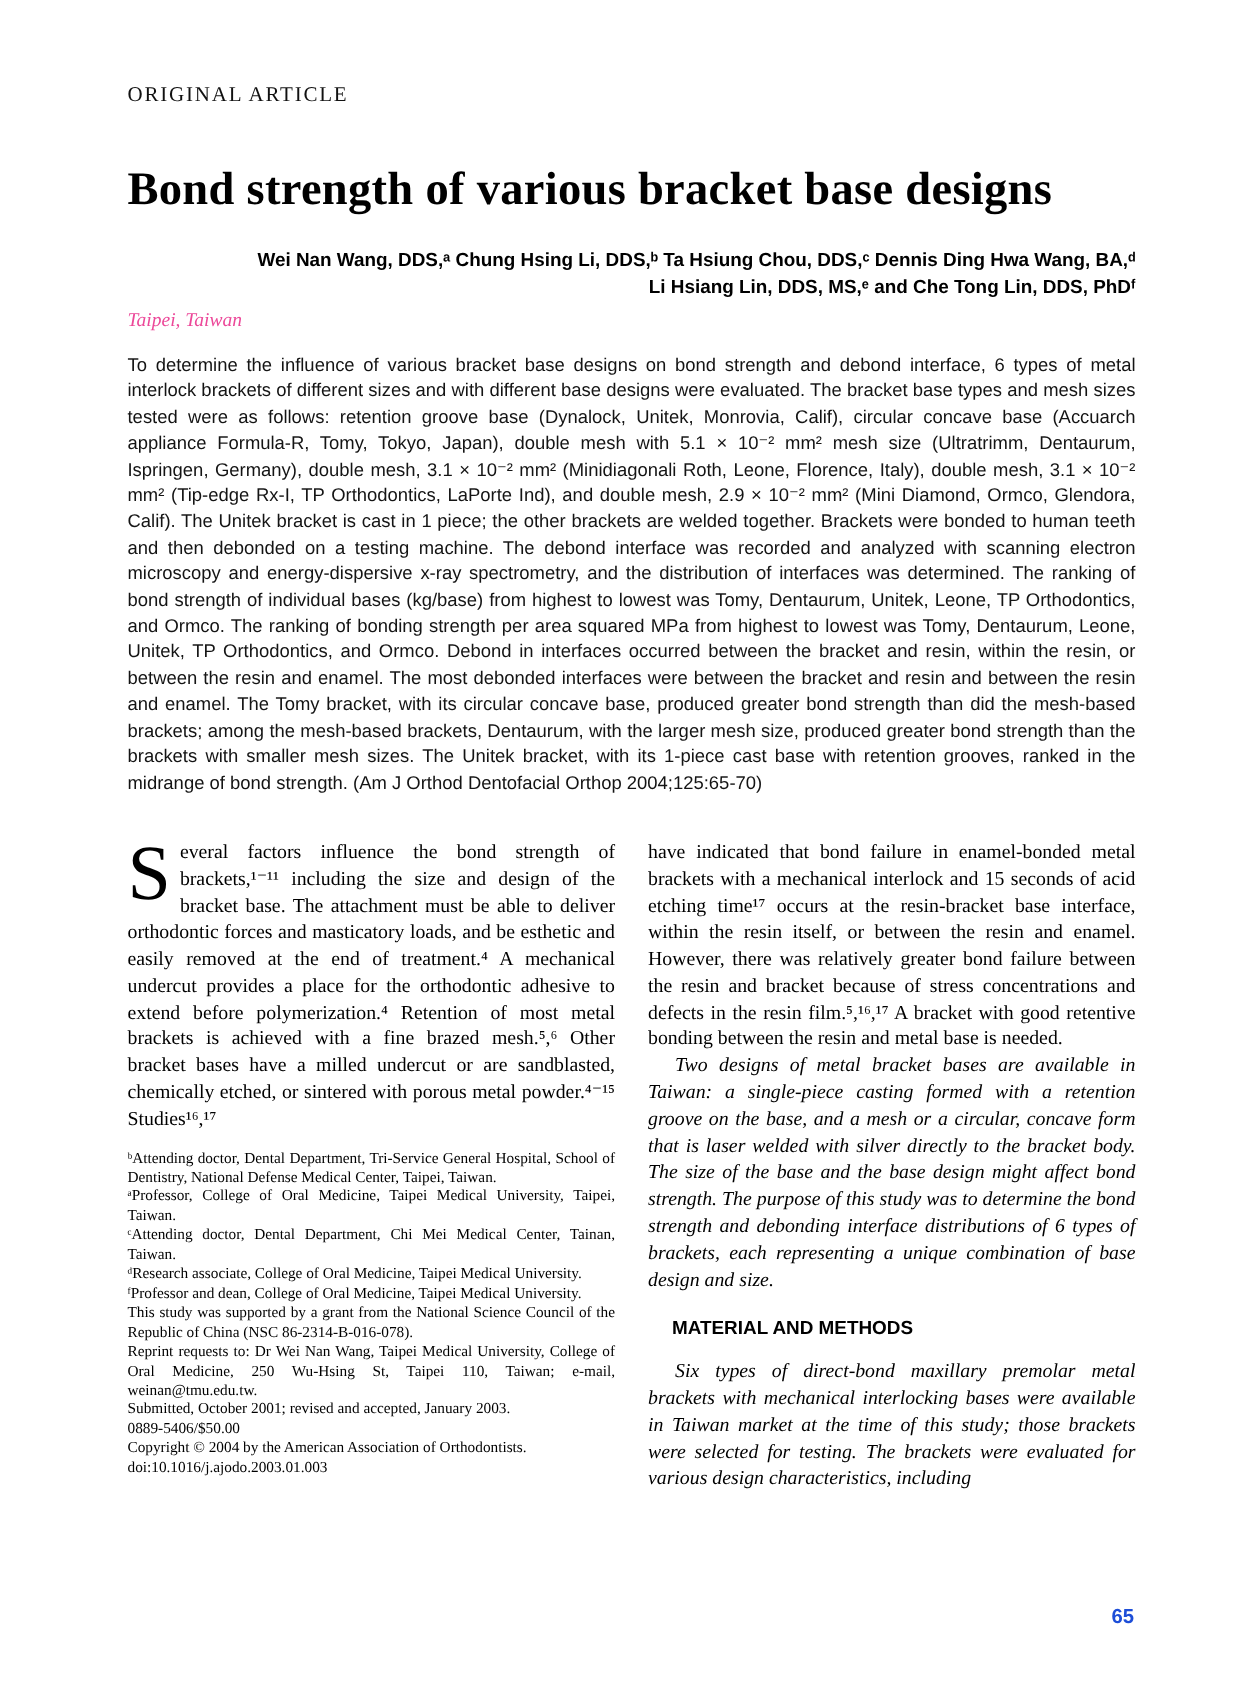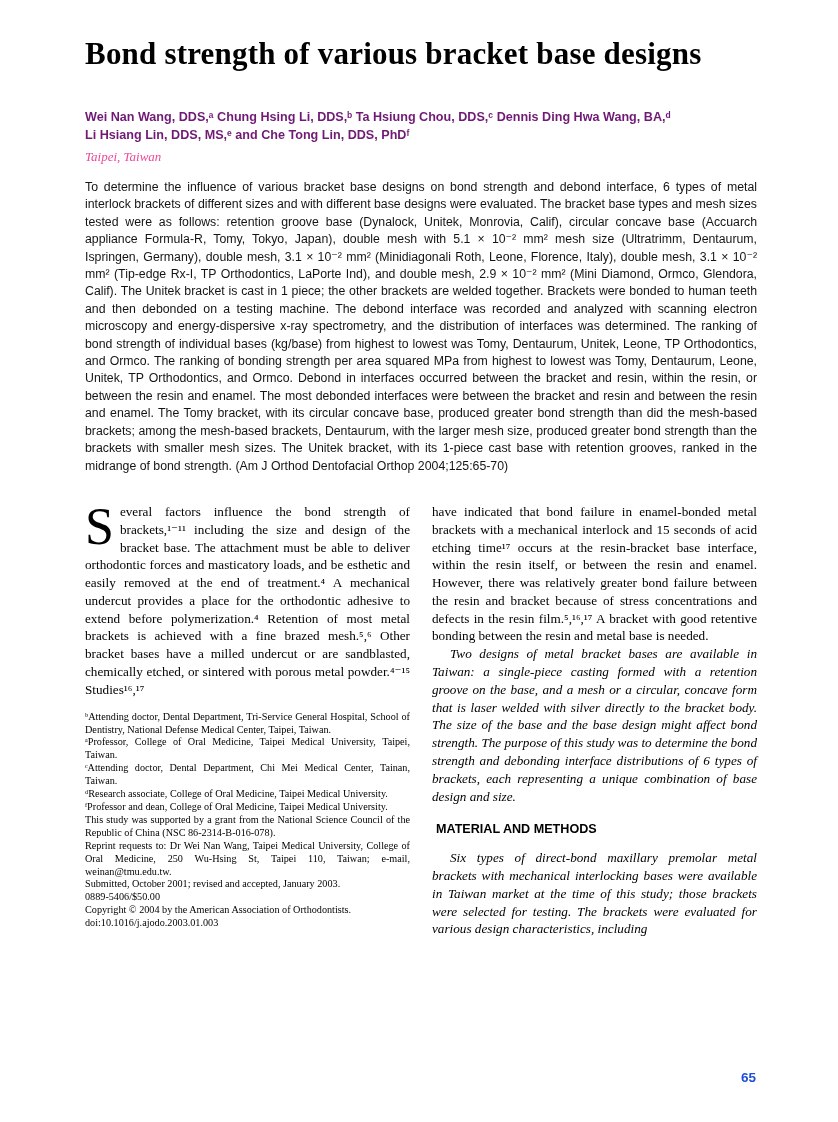--- a/index.html
+++ b/index.html
@@ -29,26 +29,27 @@
   }
   .title {
     margin-top: 36px;
     font-family: "Liberation Serif", "DejaVu Serif", serif;
     font-size: 31px;
     font-weight: 700;
     color: #000000;
     letter-spacing: 0.2px;
   }
   .authors {
-    margin-top: 36px;
+    margin-top: 20px;
     font-family: "Liberation Sans", "DejaVu Sans", sans-serif;
     font-size: 12.6px;
     font-weight: bold;
     line-height: 18px;
-    color: #701a75;
+    color: #000000;
+    text-align: right;
   }
   .location {
     margin-top: 5px;
     font-family: "Liberation Serif", "DejaVu Serif", serif;
     font-style: italic;
     font-size: 13px;
     color: #ec4899;
   }
   .abstract {
     margin-top: 14px;
@@ -94,39 +95,40 @@
     text-align: justify;
     color: #000000;
   }
   .footnotes div {
     margin: 0;
   }
   .section-heading {
     font-family: "Liberation Sans", "DejaVu Sans", sans-serif;
     font-size: 12.6px;
     font-weight: bold;
-    margin: 16px 0 10px 4px;
+    margin: 16px 0 10px 16px;
     color: #000000;
   }
   .page-number {
     position: absolute;
     top: 1070px;
     right: 82px;
     font-family: "Liberation Sans", "DejaVu Sans", sans-serif;
     font-size: 13.5px;
     font-weight: bold;
     color: #1d4ed8;
   }
 </style>
 </head>
 <body>
 
 <div class="page">
   <div class="content">
 
+    <div class="kicker">ORIGINAL ARTICLE</div>
 
     <h1 class="title" style="margin-bottom:0;">Bond strength of various bracket base designs</h1>
 
     <div class="authors">
       <div>Wei Nan Wang, DDS,ᵃ Chung Hsing Li, DDS,ᵇ Ta Hsiung Chou, DDS,ᶜ Dennis Ding Hwa Wang, BA,ᵈ</div>
       <div>Li Hsiang Lin, DDS, MS,ᵉ and Che Tong Lin, DDS, PhDᶠ</div>
     </div>
 
     <div class="location">Taipei, Taiwan</div>
 

